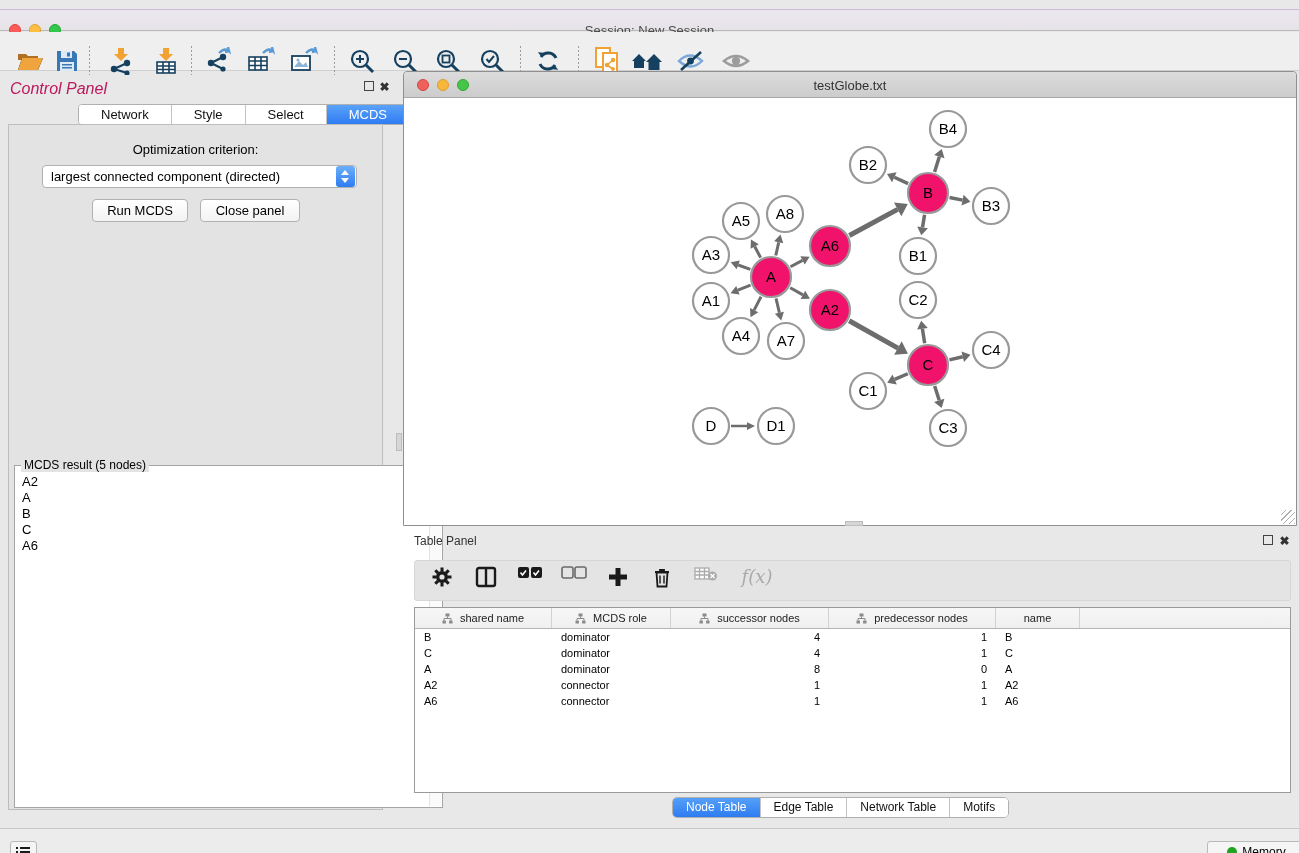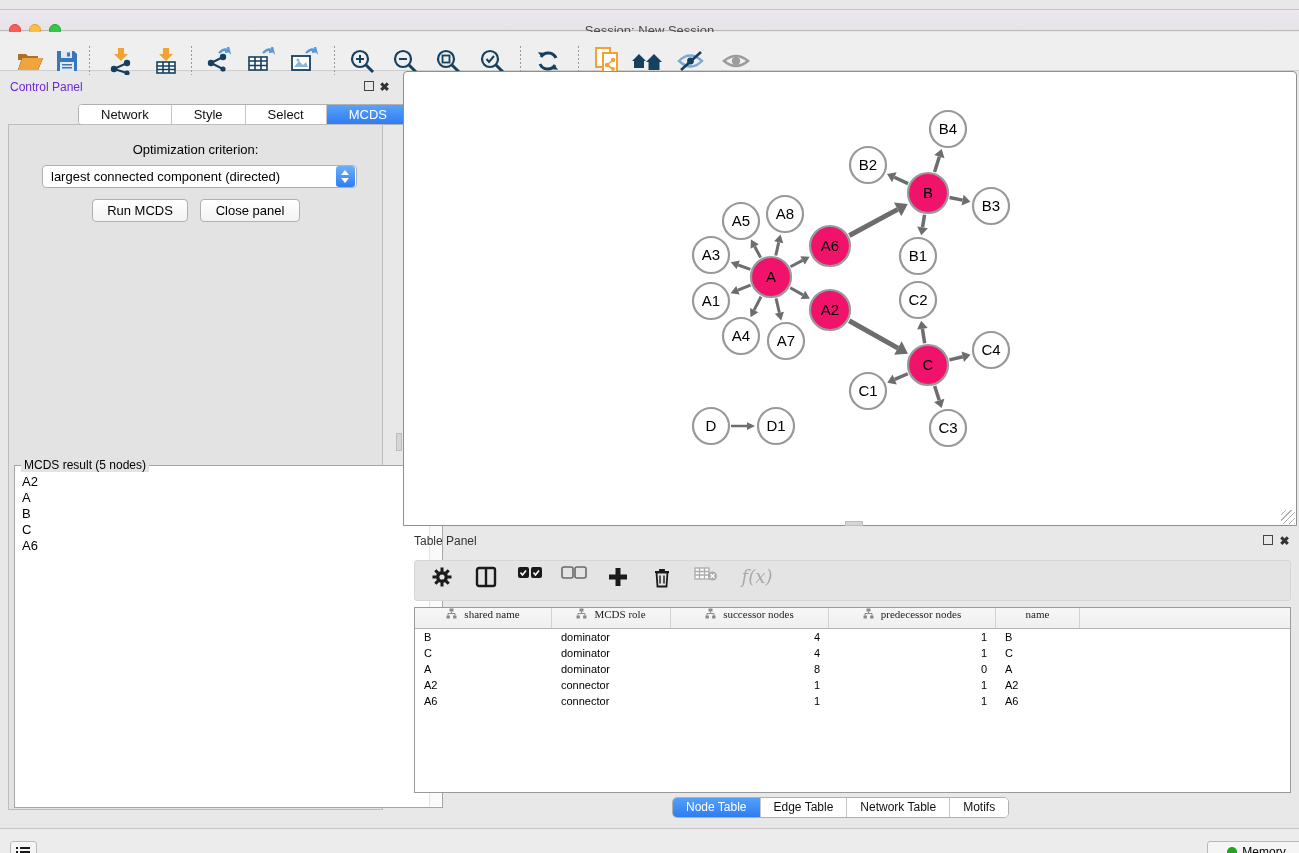--- a/index.html
+++ b/index.html
@@ -25,21 +25,21 @@
   .tb-sep { top:5px; width:1px; height:29px;
     background-image:linear-gradient(#9a9a9a 40%, transparent 40%);
     background-size:1px 4px; }
   .searchbox { left:995px; top:31px; width:296px; height:22px; background:#fff;
     border:1px solid #c3c3c3; border-radius:11px; display:flex; align-items:center;
     padding-left:7px; }
   .searchbox input { border:none; outline:none; flex:1; font-size:12px; background:transparent;
     font-family:"Liberation Sans",sans-serif; }
 
   
-  .cp-header-title { left:10px; top:71px; font-size:12px; color:#6d28d9; }
+  .cp-header-title { left:10px; top:71px; font-size:16px; color:#be185d;font-style:italic; }
   .panel-icon { top:72px; width:13px; height:13px; color:#333; font-size:12px; line-height:12px;
     text-align:center; }
   .float-box { border:1.5px solid #444; width:10px; height:10px; }
   .cp-tabs { left:78px; top:95px; height:21px; display:flex; border:1px solid #b0b0b0;
     border-radius:4px; overflow:hidden; background:#fff; }
   .cp-tab { padding:0 22px; font-size:13px; line-height:20px; color:#111; background:#fff;
     border-right:1px solid #c4c4c4; }
   .cp-tab:last-child { border-right:none; }
   .cp-tab.sel { background:linear-gradient(#5aa2f8,#2f7cf3); color:#fff; }
   .cp-content { left:8px; top:115px; width:375px; height:686px; background:#e3e3e3;
@@ -87,22 +87,22 @@
   .tp-title { left:414px; top:525px; font-size:12px; color:#333; }
   .tp-toolbar { left:414px; top:551px; width:877px; height:41px; background:#e4e4e4;
     border:1px solid #d6d6d6; border-radius:3px; display:flex; align-items:center; gap:14px;
     padding-left:12px; }
   .tp-tool { width:30px; height:30px; display:flex; align-items:flex-start; justify-content:center; }
   .fx { font-family:"DejaVu Serif", serif; font-style:italic; font-size:18px; color:#a9a9a9; }
   .dtable { left:414px; top:598px; width:877px; height:186px; background:#fff;
     border:1px solid #9a9a9a; overflow:hidden; }
   .dt-header { display:flex; height:21px; background:linear-gradient(#f7f7f7,#efefef);
     border-bottom:1px solid #b4b4b4; }
-  .dt-hcell { display:flex; align-items:flex-start; justify-content:center; gap:7px;
-    font-size:11px; color:#222; border-right:1px solid #d2d2d2; height:100%;font-family:Liberation Serif, serif; }
+  .dt-hcell { display:flex; align-items:center; justify-content:center; gap:7px;
+    font-size:11px; color:#222; border-right:1px solid #d2d2d2; height:100%; }
   .dt-row { display:flex; height:16px; align-items:center; }
   .dt-cell { font-size:11px; color:#000; padding:0 9px; white-space:nowrap; }
   .bottom-tabs { left:672px; top:788px; height:21px; display:flex; border:1px solid #b0b0b0;
     border-radius:5px; overflow:hidden; background:#fff; }
   .bt-tab { padding:0 13px; font-size:12px; line-height:19px; color:#111; background:#fff;
     border-right:1px solid #c4c4c4; }
   .bt-tab:last-child { border-right:none; }
   .bt-tab.sel { background:linear-gradient(#55a0f8,#2e7cf2); color:#fff; }
 
   
@@ -296,20 +296,26 @@
       <div>A2</div>
       <div>A</div>
       <div>B</div>
       <div>C</div>
       <div>A6</div>
     </div>
   <div class="mcds-scroll"></div>
 </div>
 
 <div class="abs net-win">
+  <div class="net-titlebar">
+    <div class="nt-dot" style="left:13px; background:#f0605c; border:1px solid #d6473f;"></div>
+    <div class="nt-dot" style="left:33px; background:#f6b73c; border:1px solid #dd9d2f;"></div>
+    <div class="nt-dot" style="left:53px; background:#45c648; border:1px solid #30a933;"></div>
+    <div class="net-title">testGlobe.txt</div>
+  </div>
   <svg width="892" height="427" viewBox="0 0 892 427" style="position:absolute; left:0; top:26px;">
       <line x1="346.5735128005243" y1="187.1705948797903" x2="333.9258240356725" y2="192.229670385731" stroke="#6D6D6D" stroke-width="3"></line>
       <polygon points="326.4980105085904,195.20079579656382 332.19885739062596,187.91225377311454 335.6527906807191,196.54708699834745" fill="#6D6D6D"></polygon>
       <line x1="346.3447210504946" y1="171.4263977185147" x2="334.22741316071165" y2="166.98338482559427" stroke="#6D6D6D" stroke-width="3"></line>
       <polygon points="326.71640263361877,164.2293476323269 335.8281972792983,162.61760995672154 332.626629042125,171.349159694467" fill="#6D6D6D"></polygon>
       <line x1="357.0285731197205" y1="198.61047286454968" x2="350.1441536149139" y2="212.1498312240027" stroke="#6D6D6D" stroke-width="3"></line>
       <polygon points="346.51818020390317,219.28091226565712 345.99921275945223,210.0422341788527 354.2890944703755,214.25742826915268" fill="#6D6D6D"></polygon>
       <line x1="356.61112892466076" y1="159.6074406593668" x2="350.6944209629471" y2="148.56291913083467" stroke="#6D6D6D" stroke-width="3"></line>
       <polygon points="346.9166496628238,141.51107937060442 354.7933028235809,146.36708956263797 346.5955391023133,150.75874869903137" fill="#6D6D6D"></polygon>
       <line x1="372.0202091013652" y1="200.41955883249162" x2="375.3824516391095" y2="214.76512699353376" stroke="#6D6D6D" stroke-width="3"></line>

